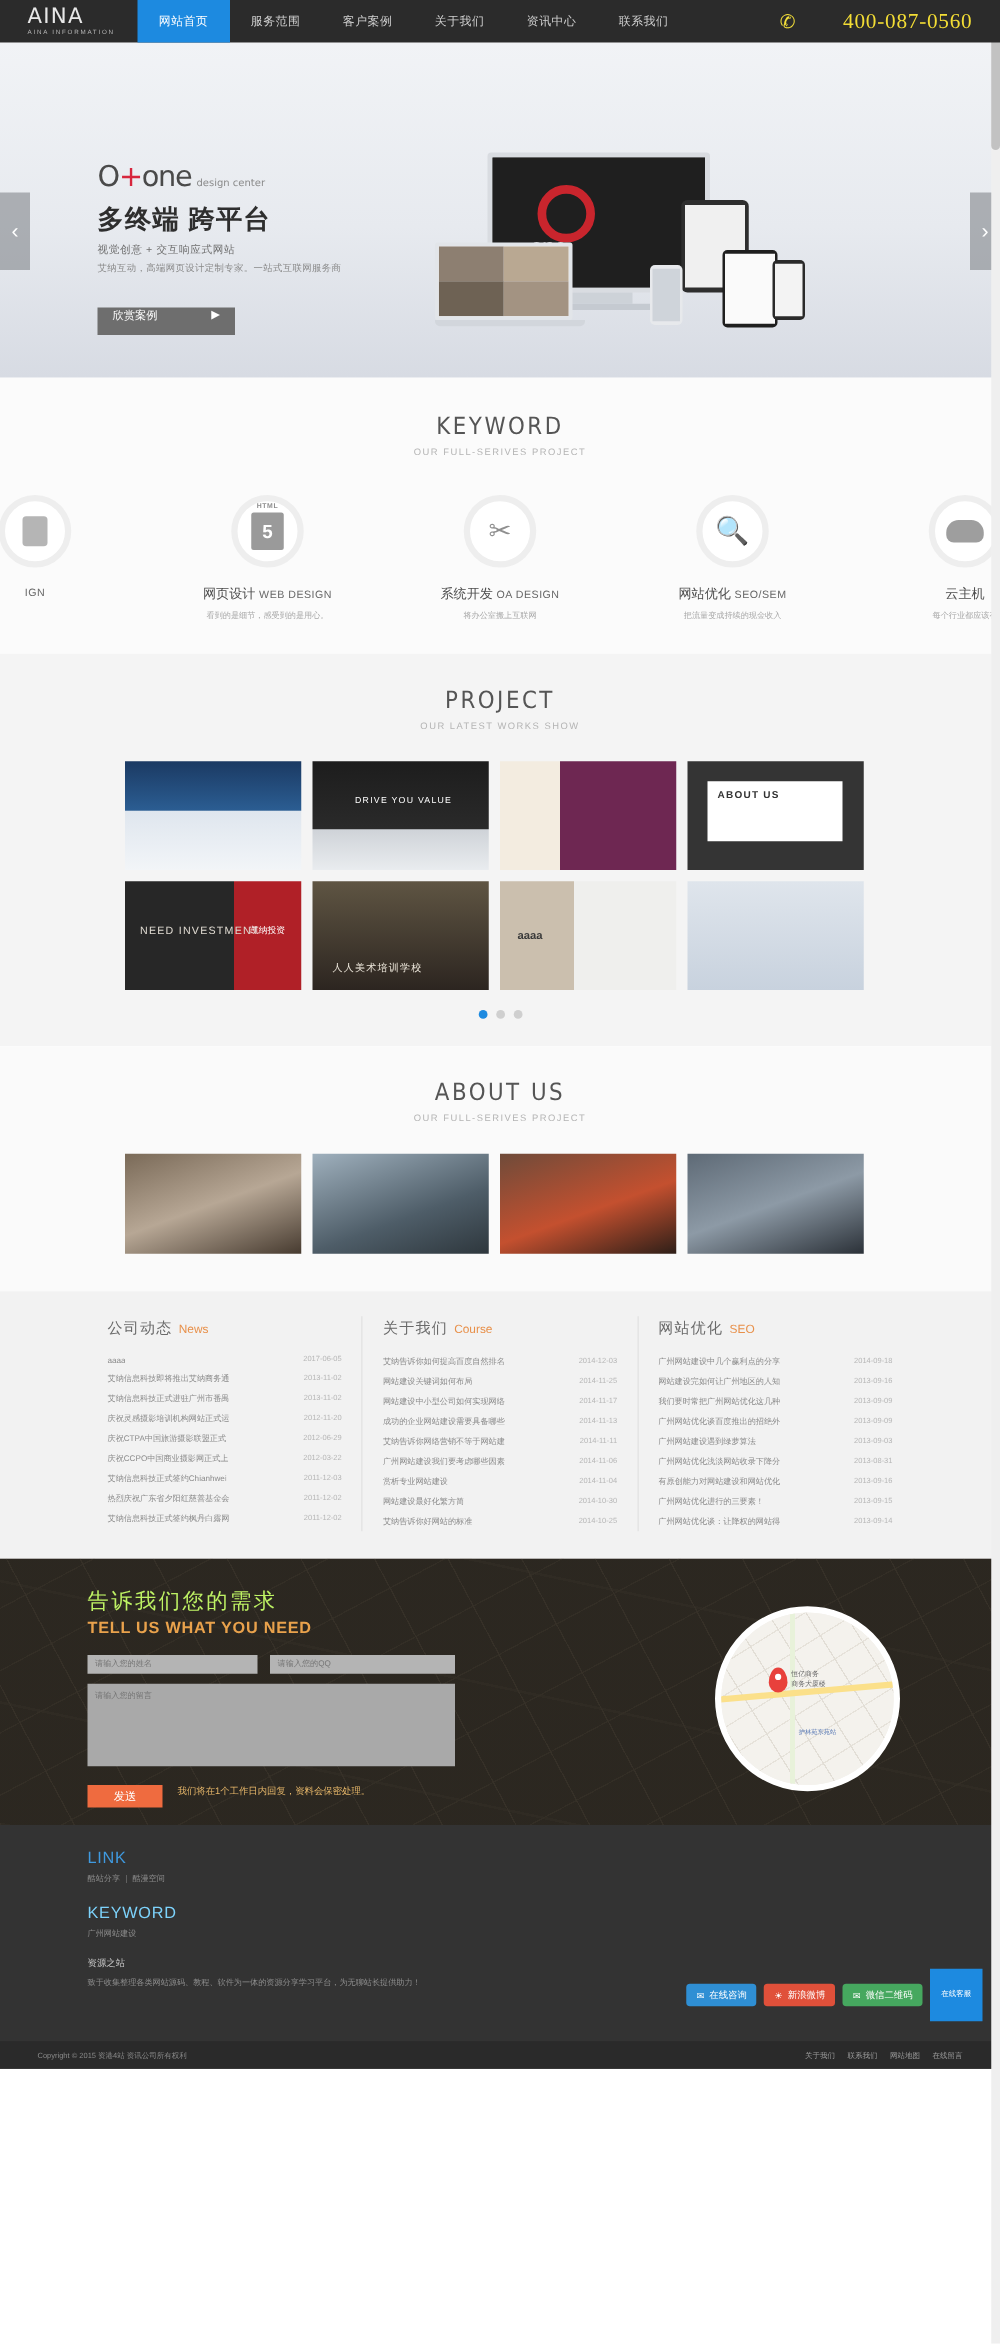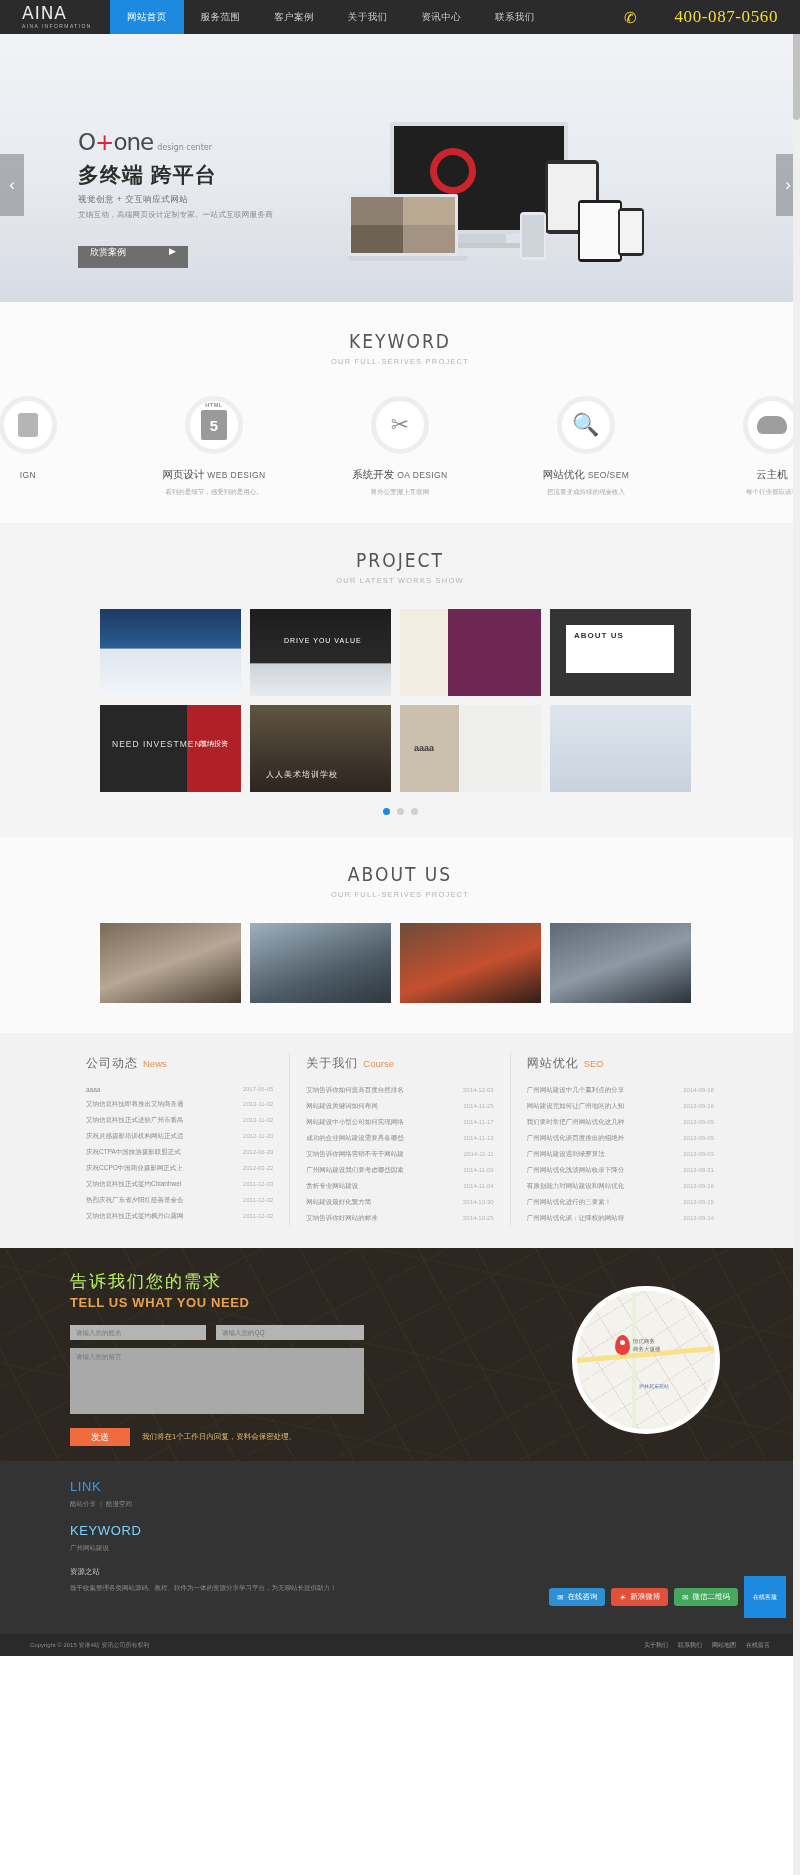--- a/index.html
+++ b/index.html
@@ -104,21 +104,21 @@
       repeating-linear-gradient(-28deg,#7e7159 0 1px,transparent 1px 44px),
       repeating-linear-gradient(12deg,#6f6450 0 2px,transparent 2px 95px),
       #5c5342; }
   .contact-inner { position:relative; width:660px; margin:0 auto; padding-top:22px; }
   .c-title-cn { font-size:17px; color:#bef264; letter-spacing:2px; }
   .c-title-en { font-size:13px; color:#e9a24c; letter-spacing:.6px; margin-top:2px; font-weight:bold; }
   .c-row { display:flex; gap:10px; margin-top:15px; }
   .c-inp { height:15px; background:#b4b4b4; border:none; font-size:6.5px; color:#444; padding:0 6px; }
   .c-inp1 { width:136px; } .c-inp2 { width:148px; }
   .c-area { margin-top:8px; width:294px; height:66px; background:#a9a9a9; border:none; font-size:6.5px; color:#444; padding:5px 6px; resize:none; font-family:"Liberation Sans",sans-serif; }
-  .c-send-row { display:flex; align-items:center; gap:12px; margin-top:10px; }
+  .c-send-row { display:flex; align-items:flex-start; gap:12px; margin-top:10px; }
   .c-send { width:60px; height:18px; background:#ef6b3f; color:#fff; border:none; font-size:9px; cursor:pointer; }
   .c-note { font-size:7.5px; color:#e8b86a; }
   .map-circle { position:absolute; right:80px; top:38px; width:148px; height:148px; border-radius:50%; border:5px solid #fff; overflow:hidden; background:#f3f1ec; }
   .mc-in { position:absolute; inset:0; background:
       repeating-linear-gradient(58deg,#e2ded6 0 1px,transparent 1px 26px),
       repeating-linear-gradient(-32deg,#e6e2da 0 1px,transparent 1px 22px),
       #f4f2ed; }
   .mc-road { position:absolute; left:-10%; top:44%; width:120%; height:5px; background:#fbe08a; transform:rotate(-5deg); }
   .mc-road2 { position:absolute; left:40%; top:-10%; width:4px; height:120%; background:#e8f2da; }
   .mc-pin { position:absolute; left:38px; top:44px; width:15px; height:20px; background:#e8413c; border-radius:50% 50% 50% 50%/60% 60% 40% 40%; }

